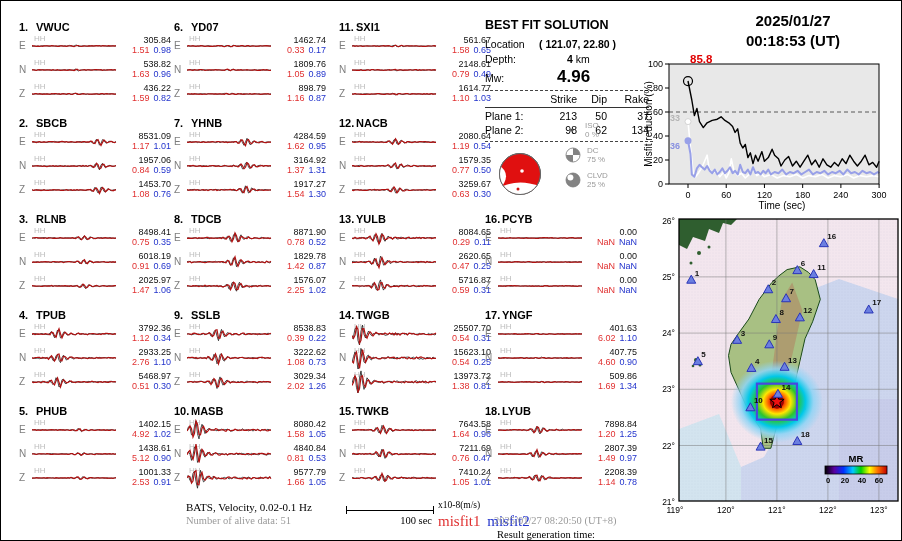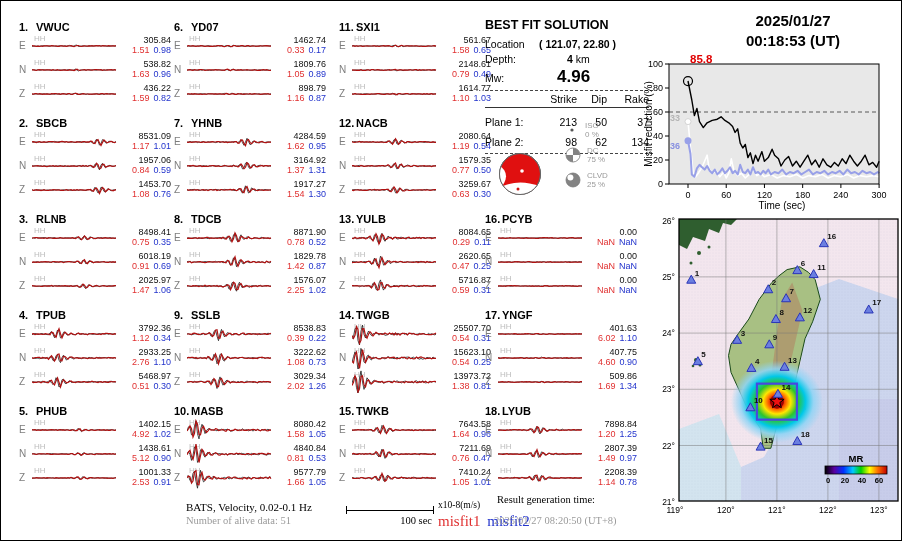--- a/index.html
+++ b/index.html
@@ -22,21 +22,21 @@
   .m2{color:#2233cc;margin-left:4px;}
   
   #bestfit{position:absolute;left:484px;top:17px;width:176px;height:195px;font-size:10.5px;color:#000;}
   .bf-title{font-size:12.5px;font-weight:bold;margin-bottom:6px;}
   .bf-row{margin-top:3px;display:flex;align-items:baseline;}
   .bf-label{width:54px;}
   .bf-loc{font-weight:bold;}
   .bf-depth b{font-weight:bold;}
   .bf-mw{font-size:17px;font-weight:bold;margin-left:18px;line-height:17px;}
   .bf-sep{border-top:1px dashed #444;margin:5px 0 2px 0;width:168px;}
-  .bf-table{display:grid;grid-template-columns:52px 40px 30px 42px;width:168px;row-gap:8px;}
+  .bf-table{display:grid;grid-template-columns:52px 40px 30px 42px;width:168px;row-gap:2px;}
   .bf-table .h{text-align:right;padding-bottom:2px;border-bottom:1px solid #333;}
   .bf-table .c{text-align:right;}
   .bf-table .l{text-align:left;}
   #beachball{position:absolute;left:12px;top:133px;}
   .deco{position:absolute;left:80px;top:103px;width:96px;}
   .deco-item{display:flex;align-items:center;margin-bottom:7px;color:#9a9a9a;font-size:8px;line-height:9px;}
   .deco-item svg{margin-right:6px;flex:0 0 auto;}
   
   #datetime{position:absolute;left:688px;top:10px;width:208px;text-align:center;
             font-size:15px;font-weight:bold;line-height:20px;}
@@ -46,21 +46,21 @@
   
   .ft{position:absolute;white-space:nowrap;font-family:Liberation Serif, serif;}
   #ft-dataset{left:185px;top:500px;font-size:11px;color:#000;}
   #ft-alive{left:185px;top:514px;font-size:10.5px;color:#9a9a9a;}
   #scalebar{left:345px;top:505px;width:86px;height:8px;border-left:1px solid #000;border-right:1px solid #000;position:absolute;}
   #scalebar::after{content:"";position:absolute;left:0;right:0;top:4px;border-top:1px solid #000;}
   #ft-scale{left:345px;top:514px;width:86px;text-align:right;font-size:10.5px;}
   #ft-units{left:437px;top:499px;font-size:9.5px;}
   #ft-mis{left:437px;top:512px;font-size:15px;}
   #ft-mis .m2{margin-left:3px;}
-  #ft-result{left:496px;top:493px;font-size:10.5px;color:#000;}
+  #ft-result{left:496px;top:528px;font-size:10.5px;color:#000;}
   #ft-result-val{left:493px;top:514px;font-size:10.5px;color:#9a9a9a;}
 </style>
 </head>
 <body>
 
 <div id="app">
 
   <div class="col" id="col0">
       <div class="panel" style="top: 0px;">
         <div class="st-title">

